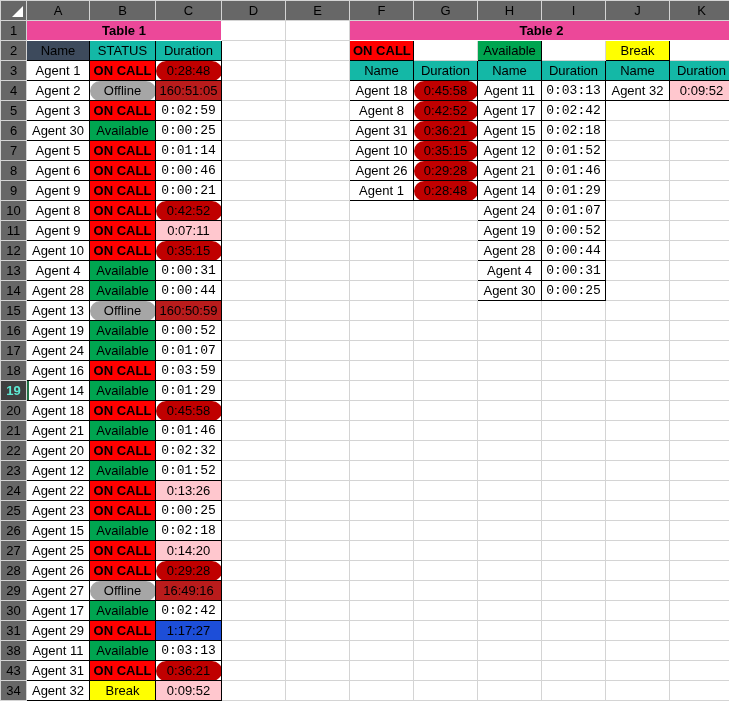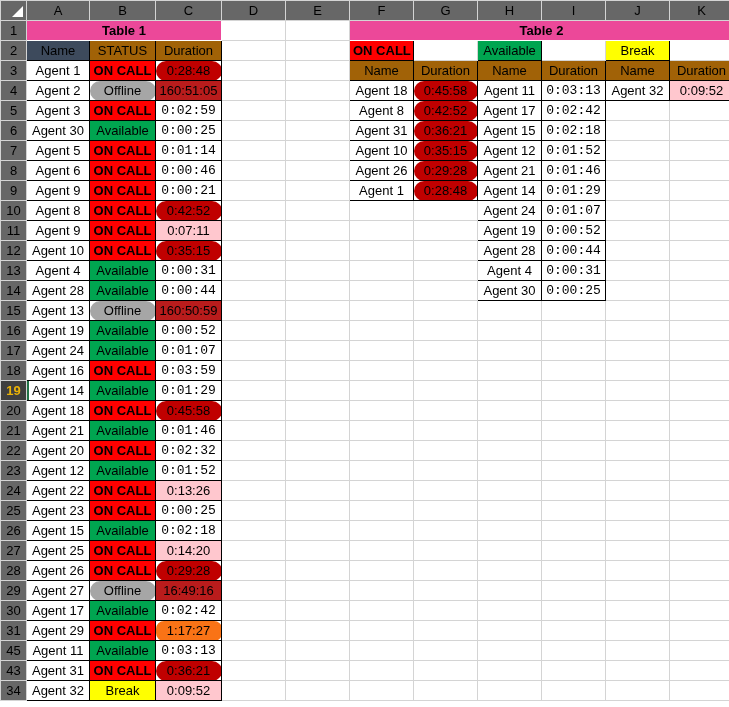--- a/index.html
+++ b/index.html
@@ -30,51 +30,51 @@
     position:absolute;right:3px;bottom:3px;
     width:0;height:0;border-style:solid;
     border-width:0 0 11px 11px;border-color:transparent transparent #ffffff transparent;
   }
   
   .rh{
     background:#676767;color:#ffffff;
     border:1px solid #8a8a8a;border-right:1px solid #4a4a4a;
     font-size:12px;text-align:center;
   }
-  .rh.sel{background:#3f3f3f;color:#eab308;font-weight:bold;}
+  .rh.sel{background:#3f3f3f;color:#5eead4;font-weight:bold;}
 
   
   .c{background:#ffffff;border:1px solid #d4d4d4;}
   .blank{background:#ffffff;border:1px solid #d9d9d9;}
   .empty{background:#ffffff;border:1px solid #d9d9d9;}
 
   
   .tb{border:1px solid #000000 !important;}
 
   
   .title{font-weight:bold;font-size:14px;background:#ec4899;border:1px solid #ffffff !important;}
 
   
   .hdr-name{background:#3d4a5c;color:#ffffff;}
-  .hdr-gray{background:#a16207;color:#000000;}
+  .hdr-gray{background:#14b8a6;color:#000000;}
   .st-oncall{background:#ff0000;color:#ffffff;font-weight:bold;}
   .st-avail{background:#00a550;color:#000000;}
   .st-offline{background:#a6a6a6;color:#000000;border-radius:10px;}
   .st-break{background:#ffff00;color:#000000;}
 
   .hdr-oncall{background:#ff0000;color:#ffffff;font-weight:bold;}
   .hdr-avail{background:#00a550;color:#0a3d1f;font-weight:normal;}
   .hdr-break{background:#ffff00;color:#000000;font-weight:normal;}
 
   
   .d-plain{background:#ffffff;color:#000000;font-family:Liberation Mono, monospace;}
   .d-dark{background:#c00000;color:#ffffff;border-radius:10px;}
   .d-pink{background:#ffc7ce;color:#9c0006;}
   .d-gray{background:#b91c1c;color:#000000;}
-  .d-purple{background:#f97316;color:#ffffff;border-radius:8px;}
+  .d-purple{background:#1d4ed8;color:#ffffff;}
 
   
   .selcell{box-shadow:inset 2px 0 0 0 #217346;}
 </style>
 </head>
 <body>
 
 <div id="sheet">
   <table class="grid" id="gridtable">
     <colgroup>
@@ -529,21 +529,21 @@
           <td class="empty"></td>
           <td class="empty"></td>
           <td class="empty"></td>
           <td class="empty"></td>
           <td class="empty"></td>
           <td class="empty"></td>
           <td class="empty"></td>
           <td class="empty"></td>
         </tr>
         <tr>
-          <td class="rh">45</td>
+          <td class="rh">38</td>
           <td class="c tb">Agent 11</td>
           <td class="st-avail tb">Available</td>
           <td class="d-plain tb">0:03:13</td>
           <td class="empty"></td>
           <td class="empty"></td>
           <td class="empty"></td>
           <td class="empty"></td>
           <td class="empty"></td>
           <td class="empty"></td>
           <td class="empty"></td>

